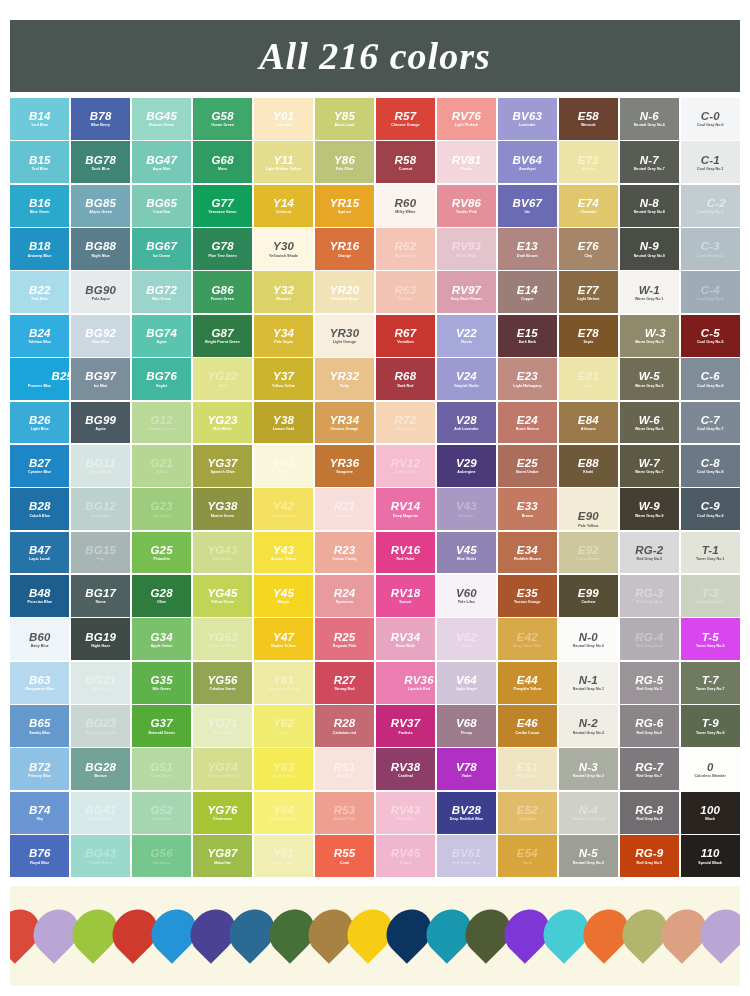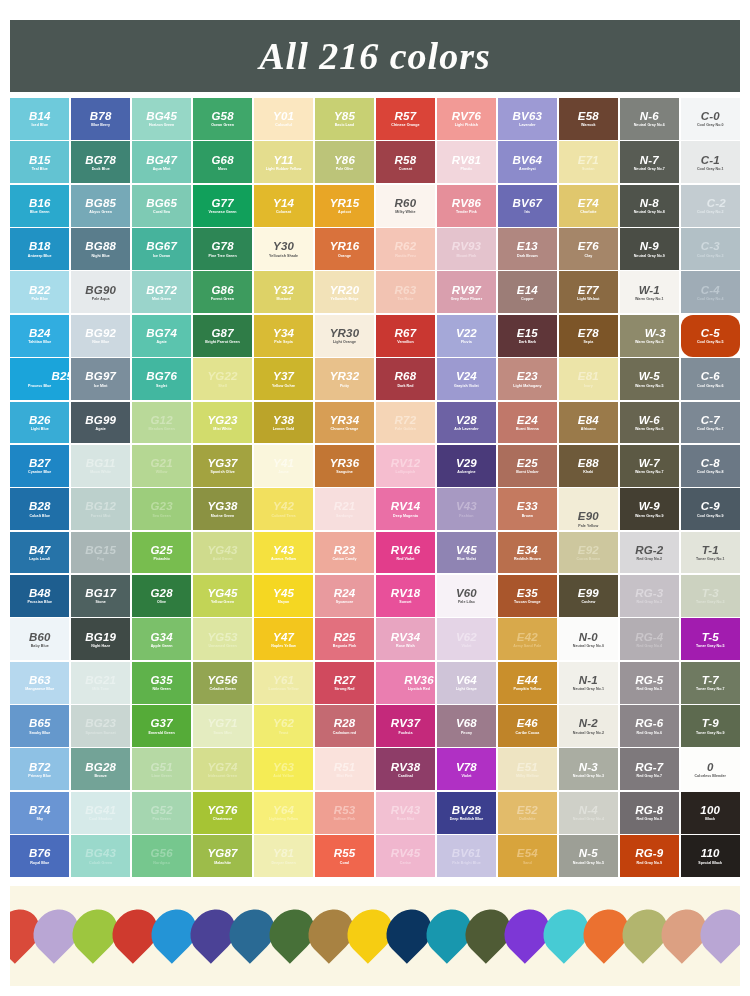--- a/index.html
+++ b/index.html
@@ -370,21 +370,21 @@
         <div class="nm" style="color: rgb(255, 255, 255);">Dark Bark</div>
       </div>
       <div class="cell" style="background: rgb(124, 85, 40);">
         <div class="code" style="color: rgb(255, 255, 255);">E78</div>
         <div class="nm" style="color: rgb(255, 255, 255);">Sepia</div>
       </div>
       <div class="cell" style="background: rgb(142, 138, 107);">
         <div class="code" style="color: rgb(255, 255, 255); margin-left: 12px;">W-3</div>
         <div class="nm" style="color: rgb(255, 255, 255);">Warm Gray No.3</div>
       </div>
-      <div class="cell" style="background: #c2410c; border-radius: 12px;">
+      <div class="cell" style="background: #7f1d1d;">
         <div class="code" style="color: rgb(255, 255, 255);">C-5</div>
         <div class="nm" style="color: rgb(255, 255, 255);">Cool Gray No.5</div>
       </div>
       <div class="cell" style="background: rgb(27, 164, 218);">
         <div class="code" style="color: rgb(255, 255, 255); margin-left: 45px;">B25</div>
         <div class="nm" style="color: rgb(255, 255, 255);">Process Blue</div>
       </div>
       <div class="cell" style="background: rgb(123, 142, 156);">
         <div class="code" style="color: rgb(255, 255, 255);">BG97</div>
         <div class="nm" style="color: rgb(255, 255, 255);">Ice Mint</div>
@@ -706,21 +706,21 @@
         <div class="nm" style="color: rgb(232, 198, 128);">Army Sand Pale</div>
       </div>
       <div class="cell" style="background: rgb(251, 251, 250);">
         <div class="code" style="color: rgb(85, 85, 85);">N-0</div>
         <div class="nm" style="color: rgb(85, 85, 85);">Neutral Gray No.0</div>
       </div>
       <div class="cell" style="background: rgb(179, 174, 179);">
         <div class="code" style="color: rgb(202, 198, 202);">RG-4</div>
         <div class="nm" style="color: rgb(202, 198, 202);">Red Gray No.4</div>
       </div>
-      <div class="cell" style="background: #a21caf;">
+      <div class="cell" style="background: #d946ef;">
         <div class="code" style="color: rgb(255, 255, 255);">T-5</div>
         <div class="nm" style="color: rgb(255, 255, 255);">Toner Gray No.5</div>
       </div>
       <div class="cell" style="background: rgb(182, 216, 238);">
         <div class="code" style="color: rgb(255, 255, 255);">B63</div>
         <div class="nm" style="color: rgb(255, 255, 255);">Manganese Blue</div>
       </div>
       <div class="cell" style="background: rgb(221, 233, 230);">
         <div class="code" style="color: rgb(233, 241, 239);">BG21</div>
         <div class="nm" style="color: rgb(233, 241, 239);">Milk Tone</div>

